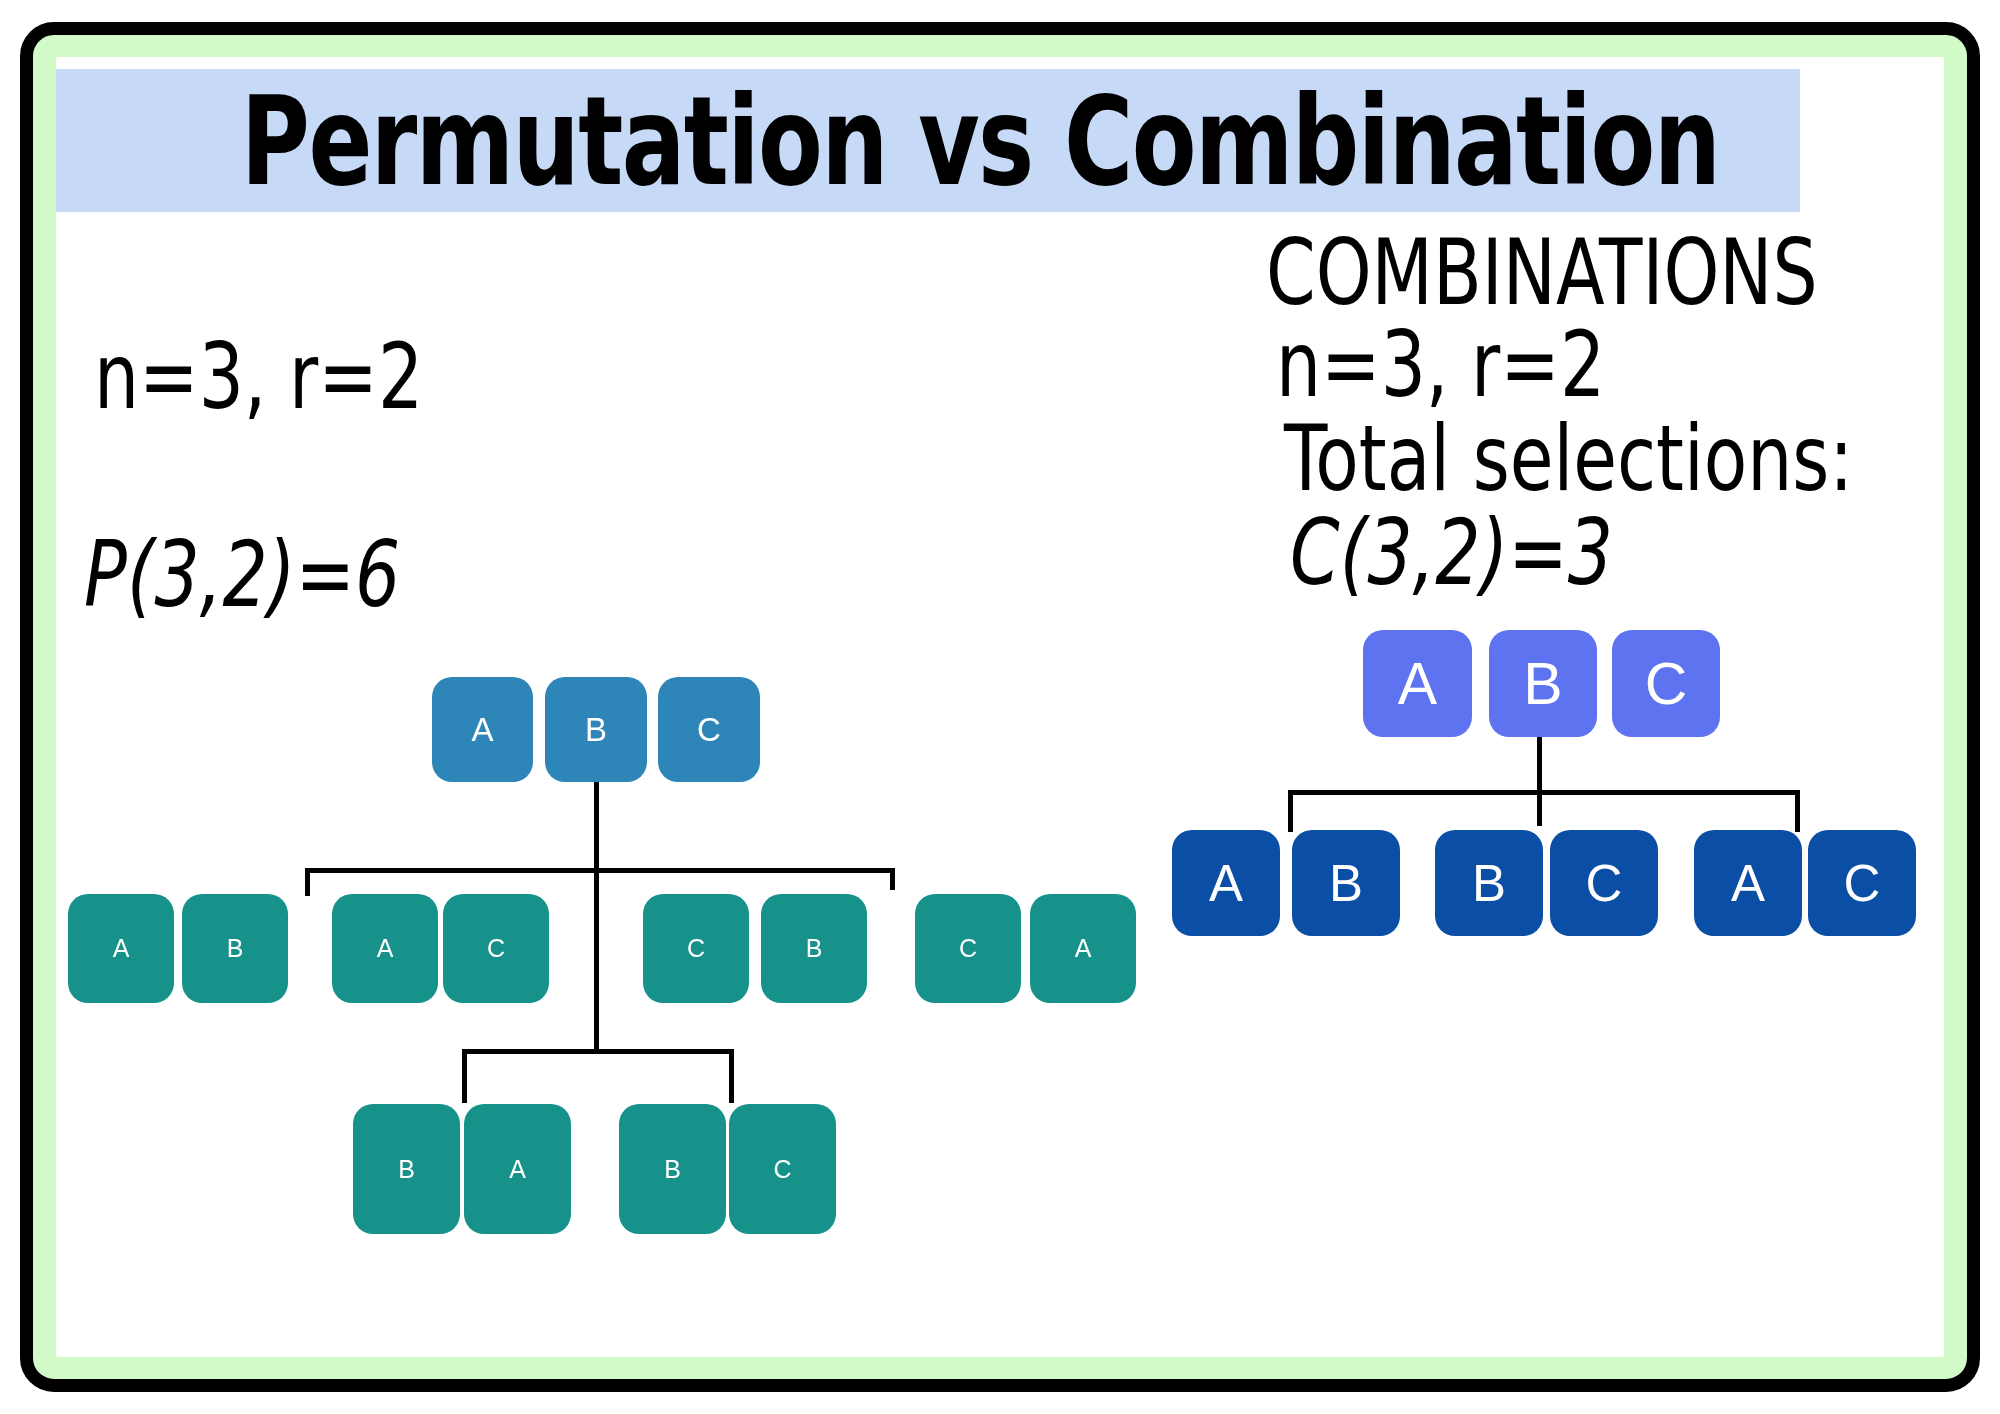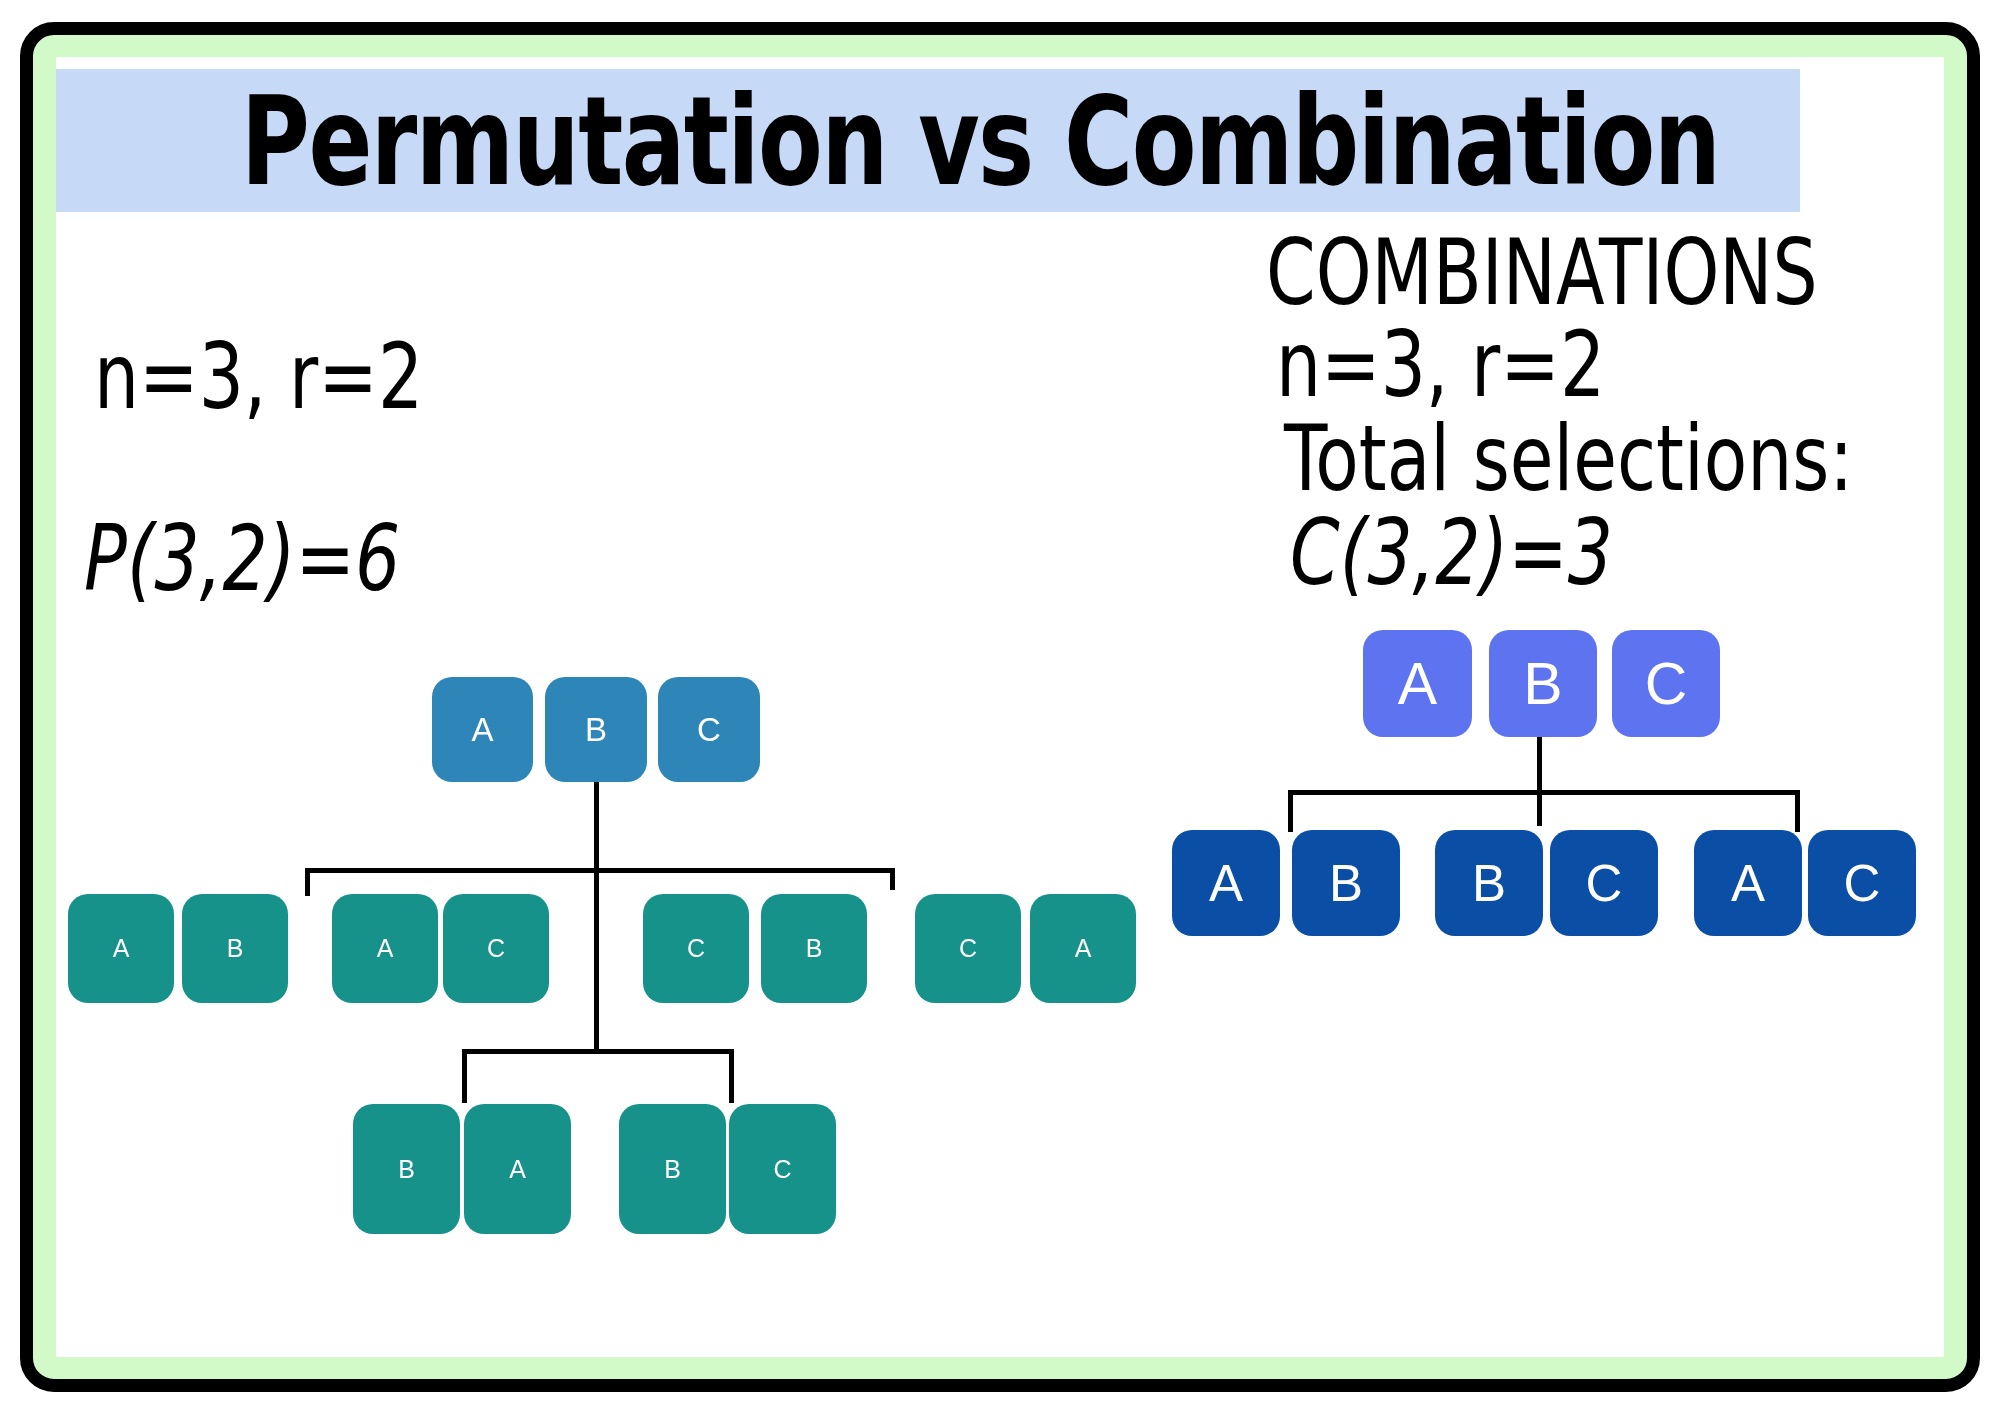--- a/index.html
+++ b/index.html
@@ -58,21 +58,21 @@
 
 <div class="stage">
   <div class="frame"></div>
   <div class="content"></div>
 
   <div class="banner">
     <span class="title">Permutation vs Combination</span>
   </div>
 
   <div class="txtline" style="left:94px; top:330px;"><span>n=3, r=2</span></div>
-  <div class="txtline italic" style="left:84px; top:512px;text-align:right;"><span>P(3,2)=6</span></div>
+  <div class="txtline italic" style="left:84px; top:528px;text-align:right;"><span>P(3,2)=6</span></div>
 
   <div class="txtline" style="left:1266px; top:226px;"><span>COMBINATIONS</span></div>
   <div class="txtline" style="left:1276px; top:318px;"><span>n=3, r=2</span></div>
   <div class="txtline" style="left:1284px; top:412px;"><span>Total selections:</span></div>
   <div class="txtline italic" style="left:1290px; top:506px;text-align:right;"><span>C(3,2)=3</span></div>
 
   <div class="card c-proot" style="left:432px; top:677px; width:101px; height:105px;">
       <span>A</span>
     </div>
   <div class="card c-proot" style="left:545px; top:677px; width:102px; height:105px;">

